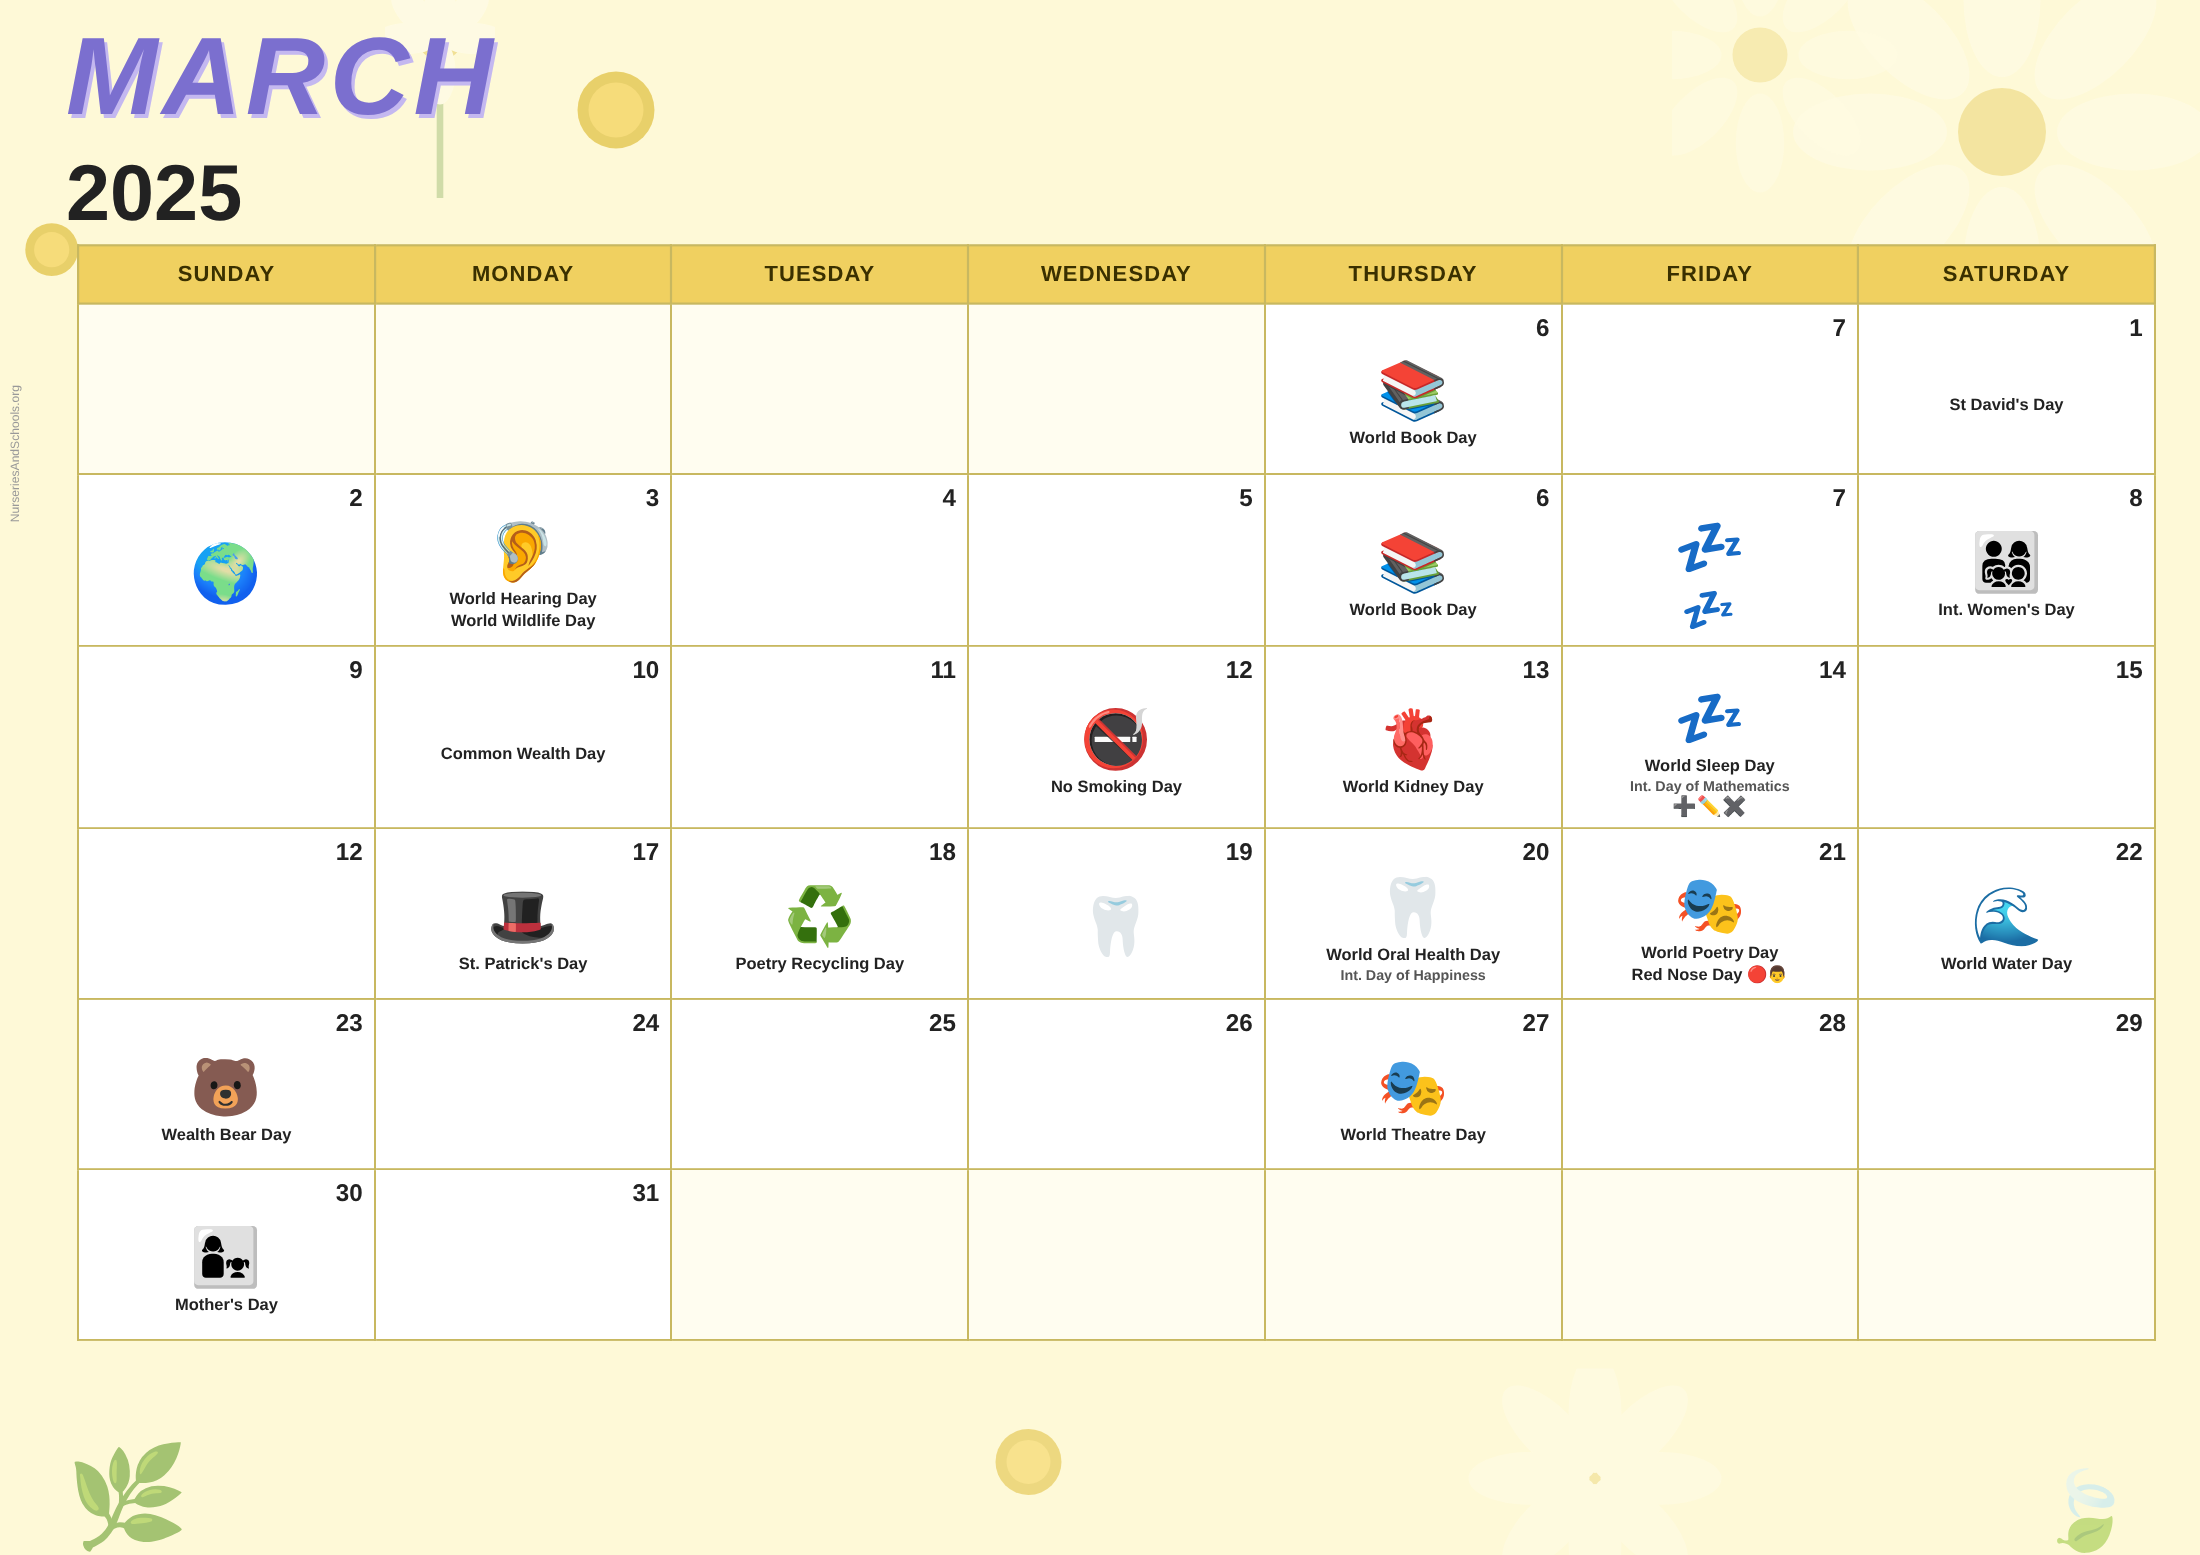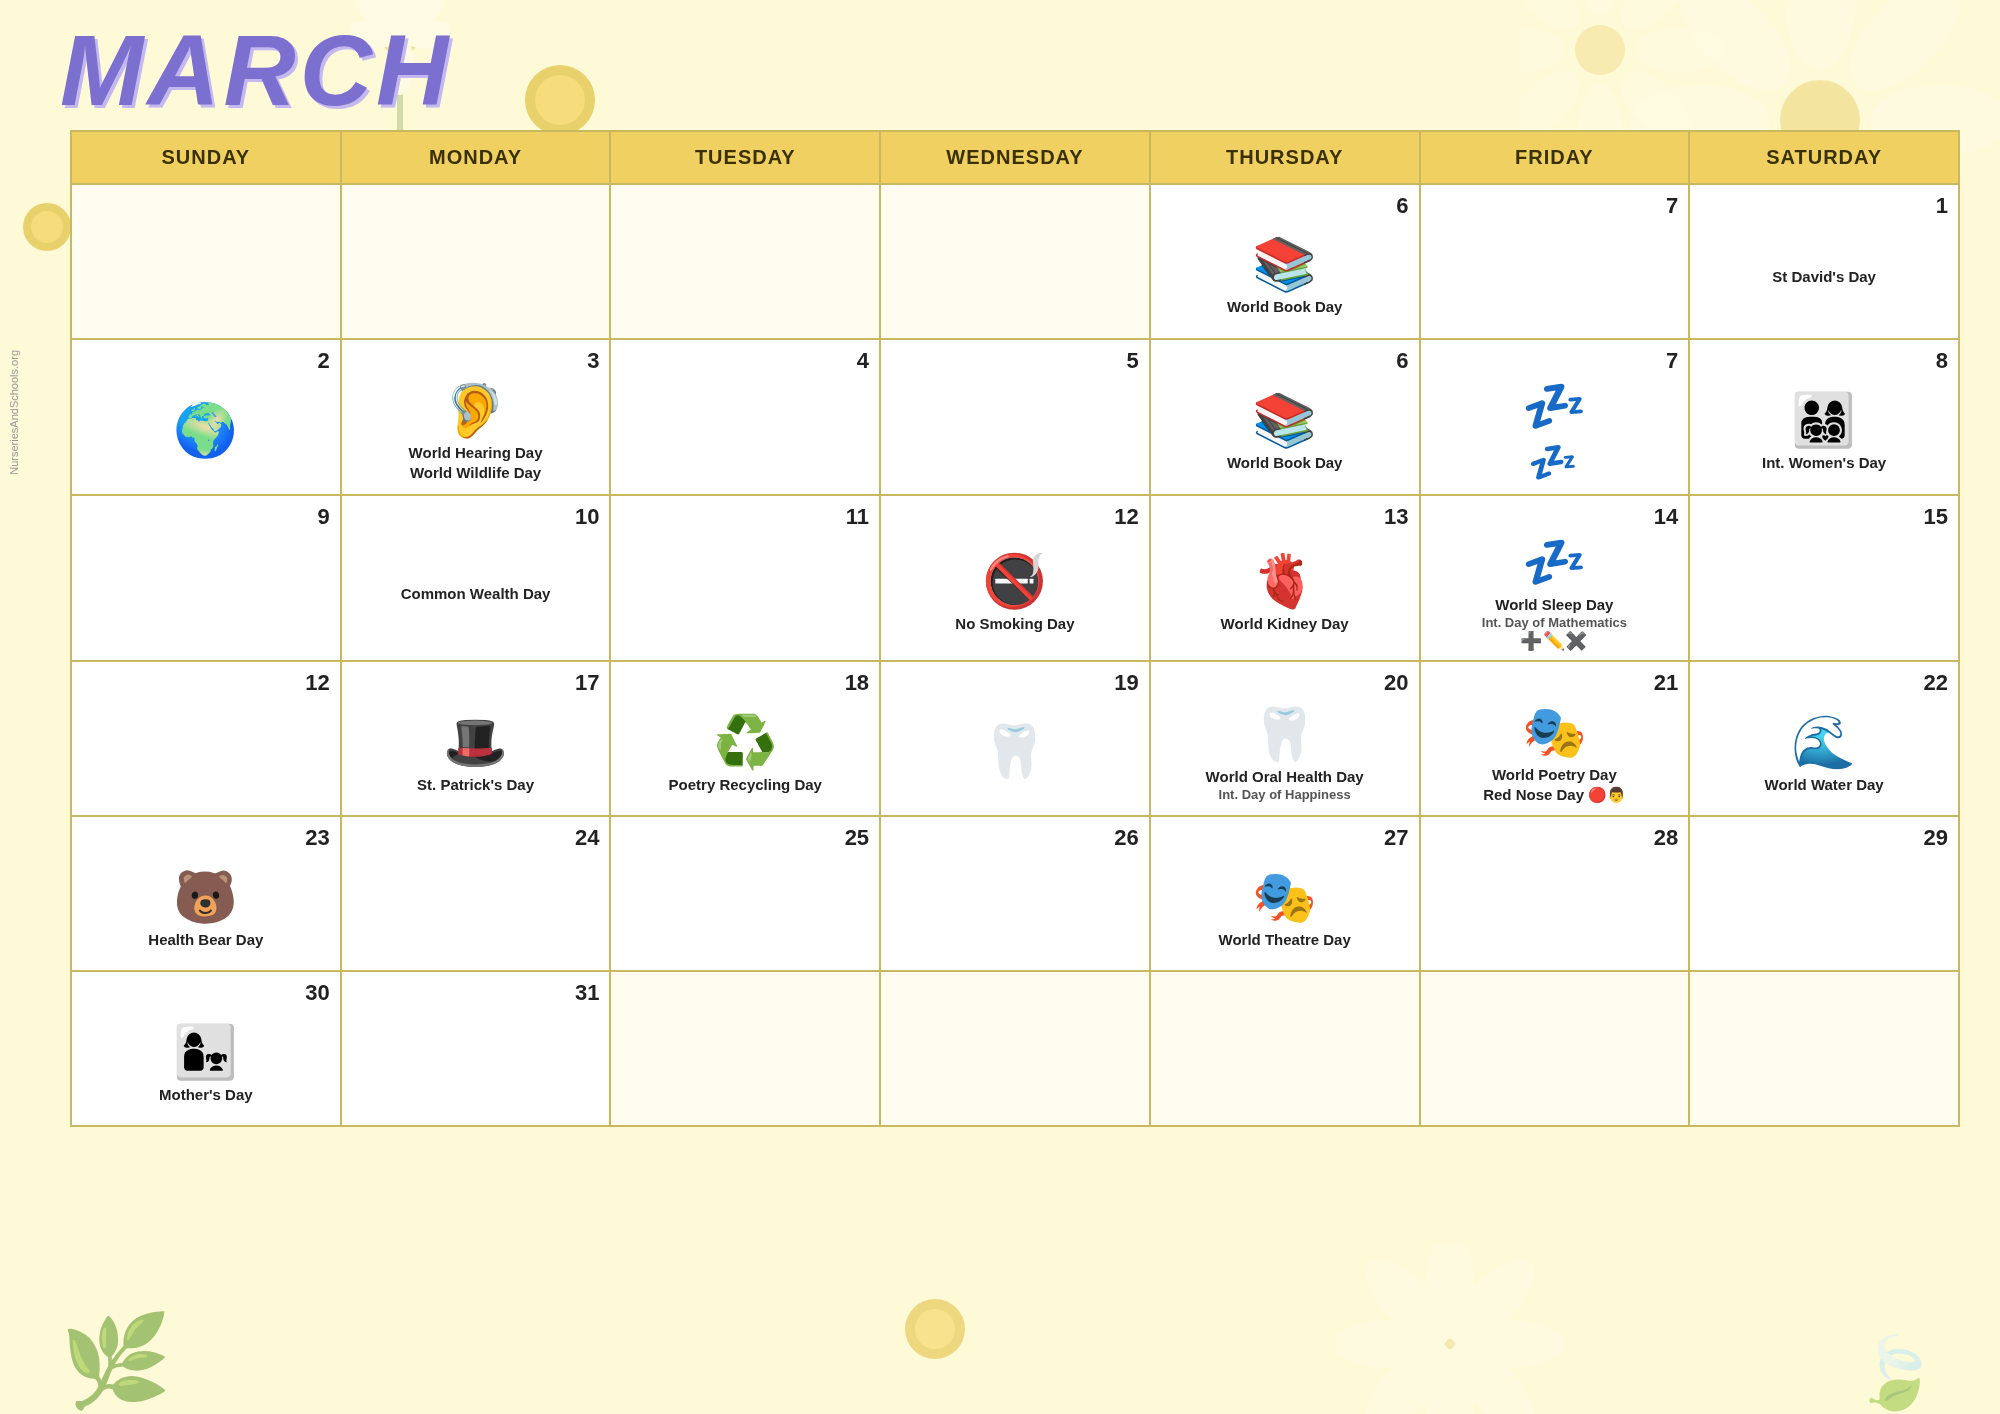--- a/index.html
+++ b/index.html
@@ -223,20 +223,21 @@
     <circle cx="27" cy="27" r="16" fill="#f0c020"></circle>
   </svg>
 </div>
 
 <div style="position:absolute;bottom:0;left:60px;font-size:90px;opacity:0.55;z-index:2;color:#7ab840">🌿</div>
 <div style="position:absolute;bottom:0;right:60px;font-size:70px;opacity:0.5;z-index:2;color:#7ab840">🍃</div>
 
 <div class="content">
   <div class="header">
     <div class="month-title">MARCH</div>
+    <div class="year-title">2025</div>
   </div>
 
   <div class="calendar-wrapper">
     <table>
       <thead>
         <tr>
           <th>SUNDAY</th>
           <th>MONDAY</th>
           <th>TUESDAY</th>
           <th>WEDNESDAY</th>
@@ -413,21 +414,21 @@
                 <div class="event-emoji">🌊</div>
                 <div class="event-text">World Water Day</div>
               </div>
             </td>
           </tr>
           <tr>
             <td>
               <span class="day-number">23</span>
               <div class="cell-content">
                 <div class="event-emoji">🐻</div>
-                <div class="event-text">Health Bear Day</div>
+                <div class="event-text">Wealth Bear Day</div>
               </div>
             </td>
             <td>
               <span class="day-number">24</span>
               <div class="cell-content"></div>
             </td>
             <td>
               <span class="day-number">25</span>
               <div class="cell-content"></div>
             </td>

